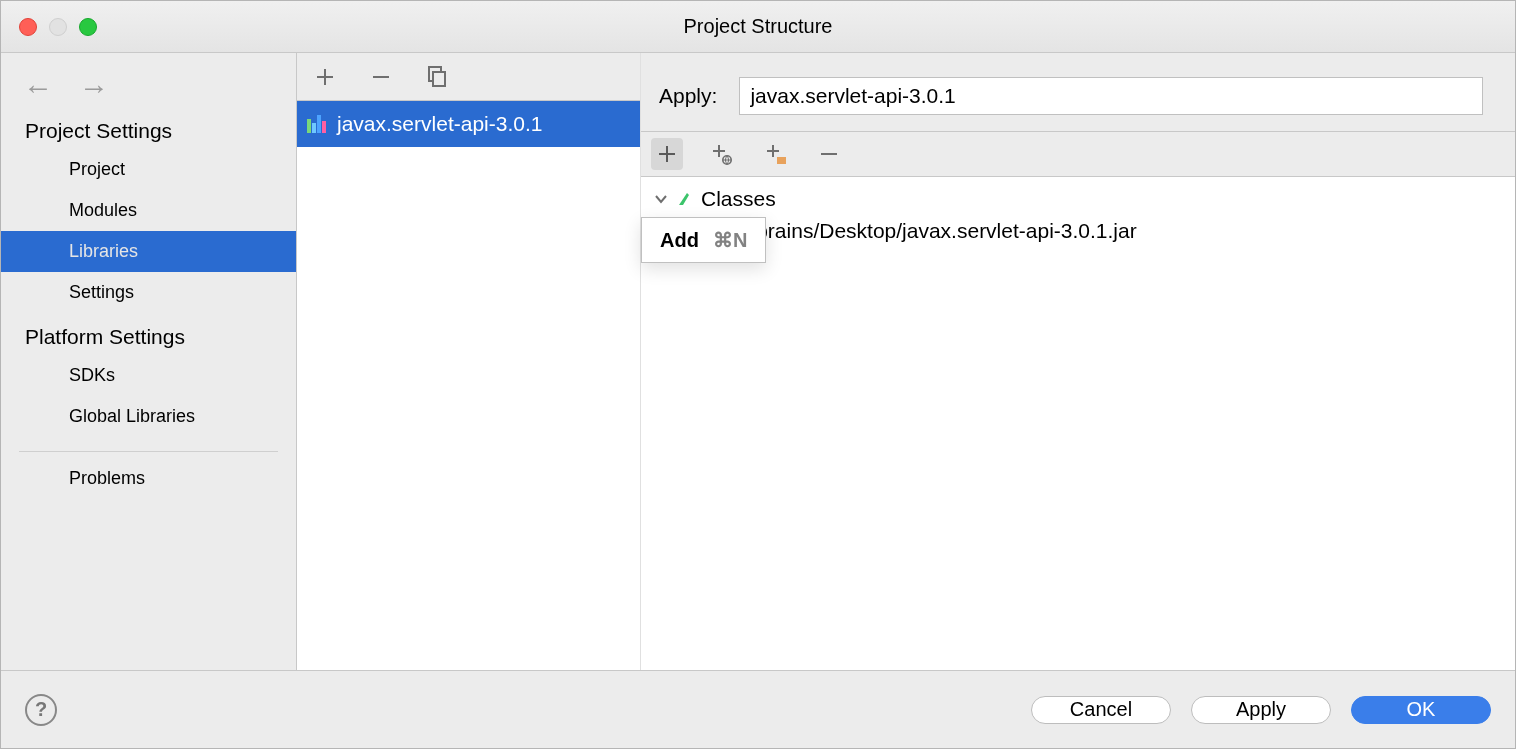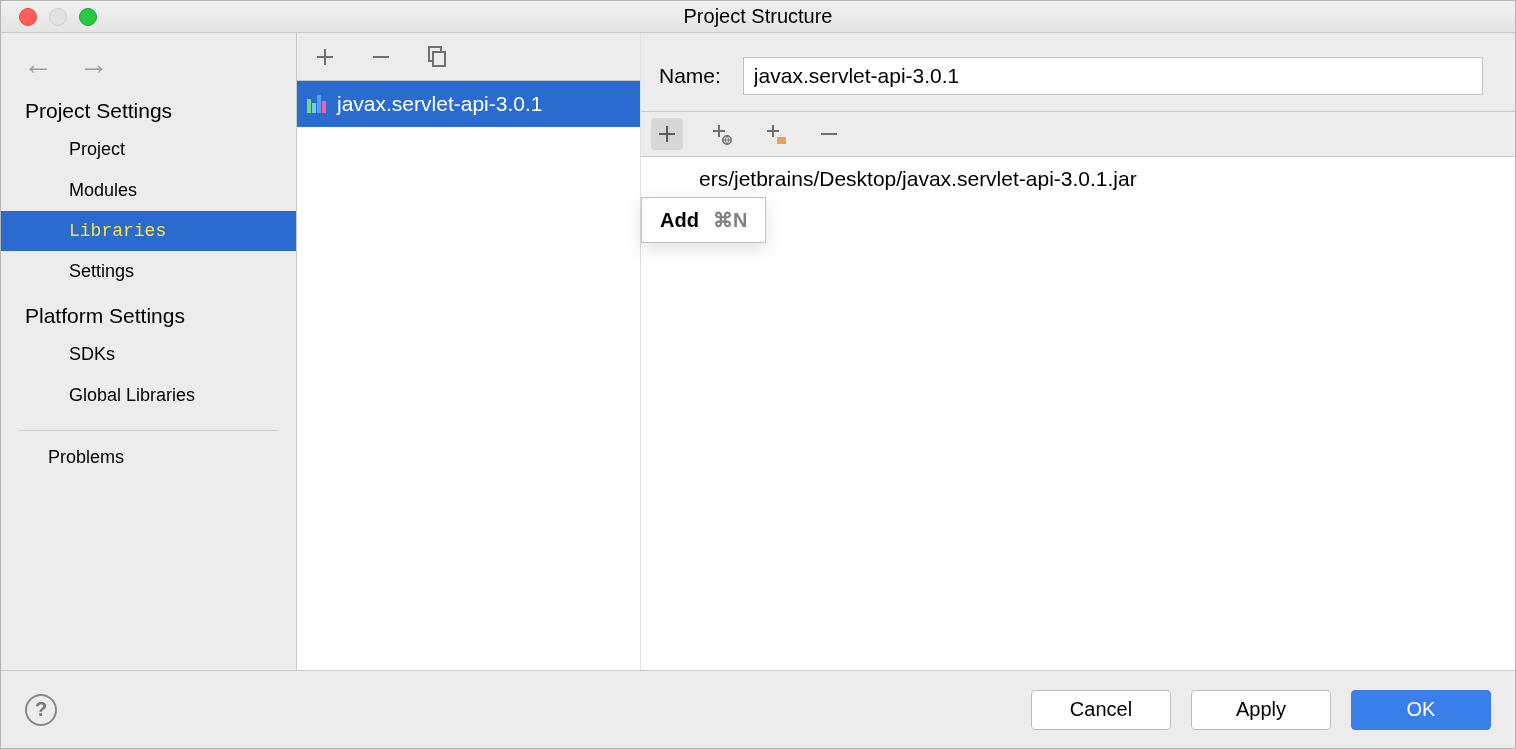--- a/index.html
+++ b/index.html
@@ -1,36 +1,36 @@
 <!DOCTYPE html>
 <html><head>
 <meta charset="utf-8">
 <style>
   * { box-sizing: border-box; }
   html, body { margin: 0; padding: 0; font-family: -apple-system, "Helvetica Neue", Arial, sans-serif; font-size: 20px; color: #000; }
   body { width: 1516px; height: 749px; background: #ececec; display: flex; flex-direction: column; border: 1px solid #b5b5b5; }
 
   
-  .titlebar { height: 32px; background: linear-gradient(#f0f0f0,#e4e4e4); border-bottom: 1px solid #c8c8c8; display: flex; align-items: center; position: relative; }
+  .titlebar { height: 52px; background: linear-gradient(#f0f0f0,#e4e4e4); border-bottom: 1px solid #c8c8c8; display: flex; align-items: center; position: relative; }
   .traffic { display: flex; gap: 12px; padding-left: 18px; }
   .tl { width: 18px; height: 18px; border-radius: 50%; }
   .tl.red { background: #ff5f57; border: 1px solid #e24238; }
   .tl.yellow { background: #e2e2e2; border: 1px solid #cfcfcf; }
   .tl.green { background: #28c840; border: 1px solid #17a82d; }
   .title { position: absolute; left: 0; right: 0; text-align: center; font-size: 20px; pointer-events: none; }
 
   
   .content { flex: 1; display: flex; min-height: 0; }
 
   
   .sidebar { width: 296px; background: #ececec; border-right: 1px solid #c8c8c8; display: flex; flex-direction: column; }
   .nav-arrows { display: flex; gap: 26px; padding: 14px 22px 6px; color: #9b9b9b; font-size: 30px; }
   .side-group-title { padding: 12px 24px 6px; font-size: 21px; }
   .side-item { padding: 10px 24px 10px 68px; font-size: 18px; cursor: default; }
-  .side-item.selected { background: #2a6bd0; color: #fde047; font-family: Liberation Mono, monospace; }
+  .side-item.selected { background: #2a6bd0; color: #e5e5e5; }
   .side-sep { border: none; border-top: 1px solid #cfcfcf; margin: 14px 18px 6px; }
 
   
   .middle { width: 344px; background: #fff; border-right: 1px solid #e0e0e0; display: flex; flex-direction: column; }
   .mid-toolbar { height: 48px; background: #ececec; border-bottom: 1px solid #c8c8c8; display: flex; align-items: center; padding-left: 12px; gap: 24px; }
   .tool-btn { width: 32px; height: 32px; display: flex; align-items: center; justify-content: center; color: #646464; position: relative; cursor: default; }
   .library-row { background: #2a6bd0; color: #fff; display: flex; align-items: center; height: 46px; padding: 0 10px; gap: 10px; font-size: 21px; }
   .lib-icon { width: 20px; height: 18px; position: relative; }
   .lib-icon span { position: absolute; bottom: 0; width: 4px; background: currentColor; display: inline-block; }
 
@@ -49,21 +49,21 @@
 
   
   .popup { position: absolute; left: 0px; top: 40px; background: #fff; border: 1px solid #c0c0c0; box-shadow: 0 6px 18px rgba(0,0,0,0.12); padding: 0; z-index: 10; }
   .popup-item { display: flex; align-items: center; gap: 14px; padding: 10px 18px; font-size: 20px; cursor: default; font-weight: bold; }
   .shortcut { color: #828282; }
 
   
   .footer { height: 78px; border-top: 1px solid #c8c8c8; background: #ececec; display: flex; align-items: center; padding: 0 24px; gap: 20px; }
   .help { width: 32px; height: 32px; border: 2px solid #888; border-radius: 50%; display: flex; align-items: center; justify-content: center; color: #777; font-size: 20px; font-weight: 600; }
   .spacer { flex: 1; }
-  .btn { min-width: 140px; height: 40px; border-radius: 4px; border: 1px solid #bdbdbd; background: #fff; font-size: 20px; display: flex; align-items: center; justify-content: center; cursor: default; }
+  .btn { min-width: 140px; height: 28px; border-radius: 16px; border: 1px solid #bdbdbd; background: #fff; font-size: 20px; display: flex; align-items: center; justify-content: center; cursor: default; }
   .btn.primary { background: #3a7eea; color: #ffffff; border-color: #3a7eea; }
 
   
   svg { display: block; }
 </style>
 </head>
 <body>
 
 <div class="titlebar">
   <div class="traffic">
@@ -86,21 +86,21 @@
     <div class="side-item">Project</div>
     <div class="side-item">Modules</div>
     <div class="side-item selected">Libraries</div>
     <div class="side-item">Settings</div>
 
     <div class="side-group-title">Platform Settings</div>
     <div class="side-item">SDKs</div>
     <div class="side-item">Global Libraries</div>
 
     <hr class="side-sep">
-    <div class="side-item" style="padding-left:47px">Problems</div>
+    <div class="side-item" style="padding-left:68px">Problems</div>
   </div>
 
   <div class="middle">
     <div class="mid-toolbar">
       <div class="tool-btn">
         <svg width="20" height="20">
             <path d="M10 2v16M2 10h16" stroke="#6f6f6f" stroke-width="2" fill="none"></path>
           </svg>
       </div>
       <div class="tool-btn">
@@ -121,21 +121,21 @@
         <span style="left:5px;height:10px;color:#6fc8ff"></span>
         <span style="left:10px;height:18px;color:#4da3ff"></span>
         <span style="left:15px;height:12px;color:#ff5fa2"></span>
       </span>
       <span>javax.servlet-api-3.0.1</span>
     </div>
   </div>
 
   <div class="detail">
     <div class="name-row">
-      <span class="name-label">Name:</span>
+      <span class="name-label">Apply:</span>
       <input class="name-input" type="text" value="javax.servlet-api-3.0.1" style="">
     </div>
 
     <div class="detail-toolbar">
       <div class="tool-btn selected">
         <svg width="20" height="20">
             <path d="M10 2v16M2 10h16" stroke="#5a5a5a" stroke-width="2" fill="none"></path>
           </svg>
       </div>
       <div class="tool-btn">
@@ -152,20 +152,29 @@
         </svg>
       </div>
       <div class="tool-btn">
         <svg width="20" height="20">
             <path d="M2 10h16" stroke="#6f6f6f" stroke-width="2"></path>
           </svg>
       </div>
     </div>
 
     <div class="tree">
+      <div class="tree-node">
+        <svg width="16" height="16">
+            <path d="M3 5l5 6 5-6" fill="none" stroke="#6f6f6f" stroke-width="2"></path>
+          </svg>
+        <svg width="20" height="20">
+            <path d="M4 16 L12 4 L14 6 L8 16 Z" fill="#3cc46b"></path>
+          </svg>
+        <span>Classes</span>
+      </div>
       <div class="tree-node tree-child">
         <span>ers/jetbrains/Desktop/javax.servlet-api-3.0.1.jar</span>
       </div>
 
       <div class="popup">
         <div class="popup-item">
           <span>Add</span>
           <span class="shortcut">⌘N</span>
         </div>
       </div>

